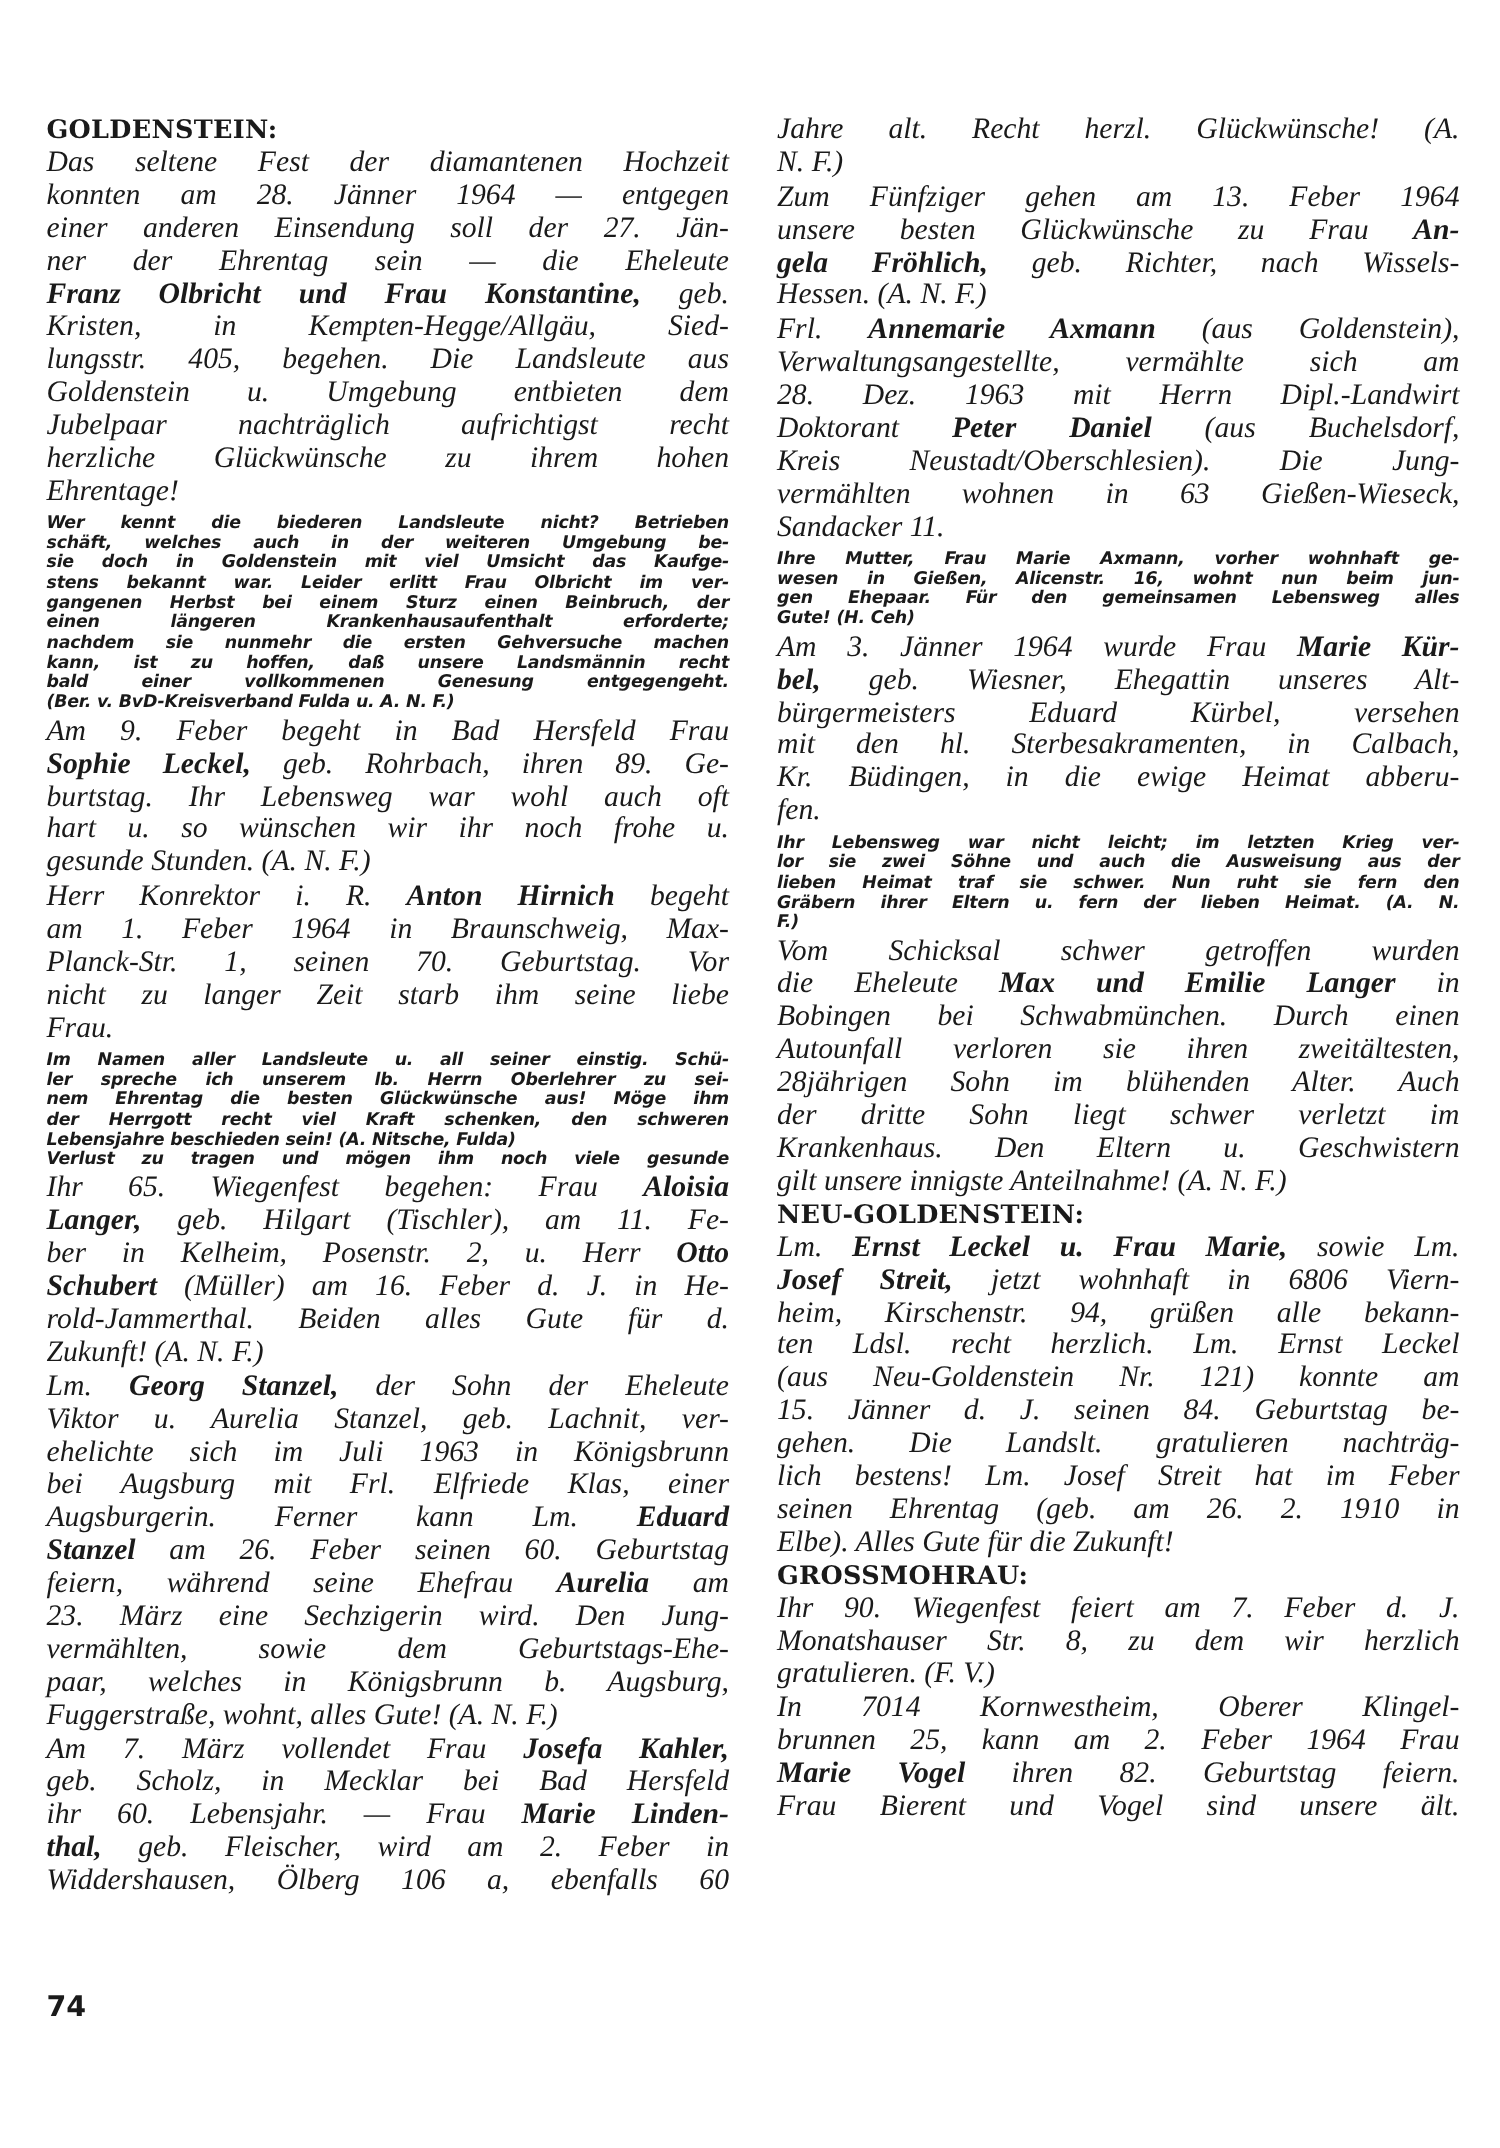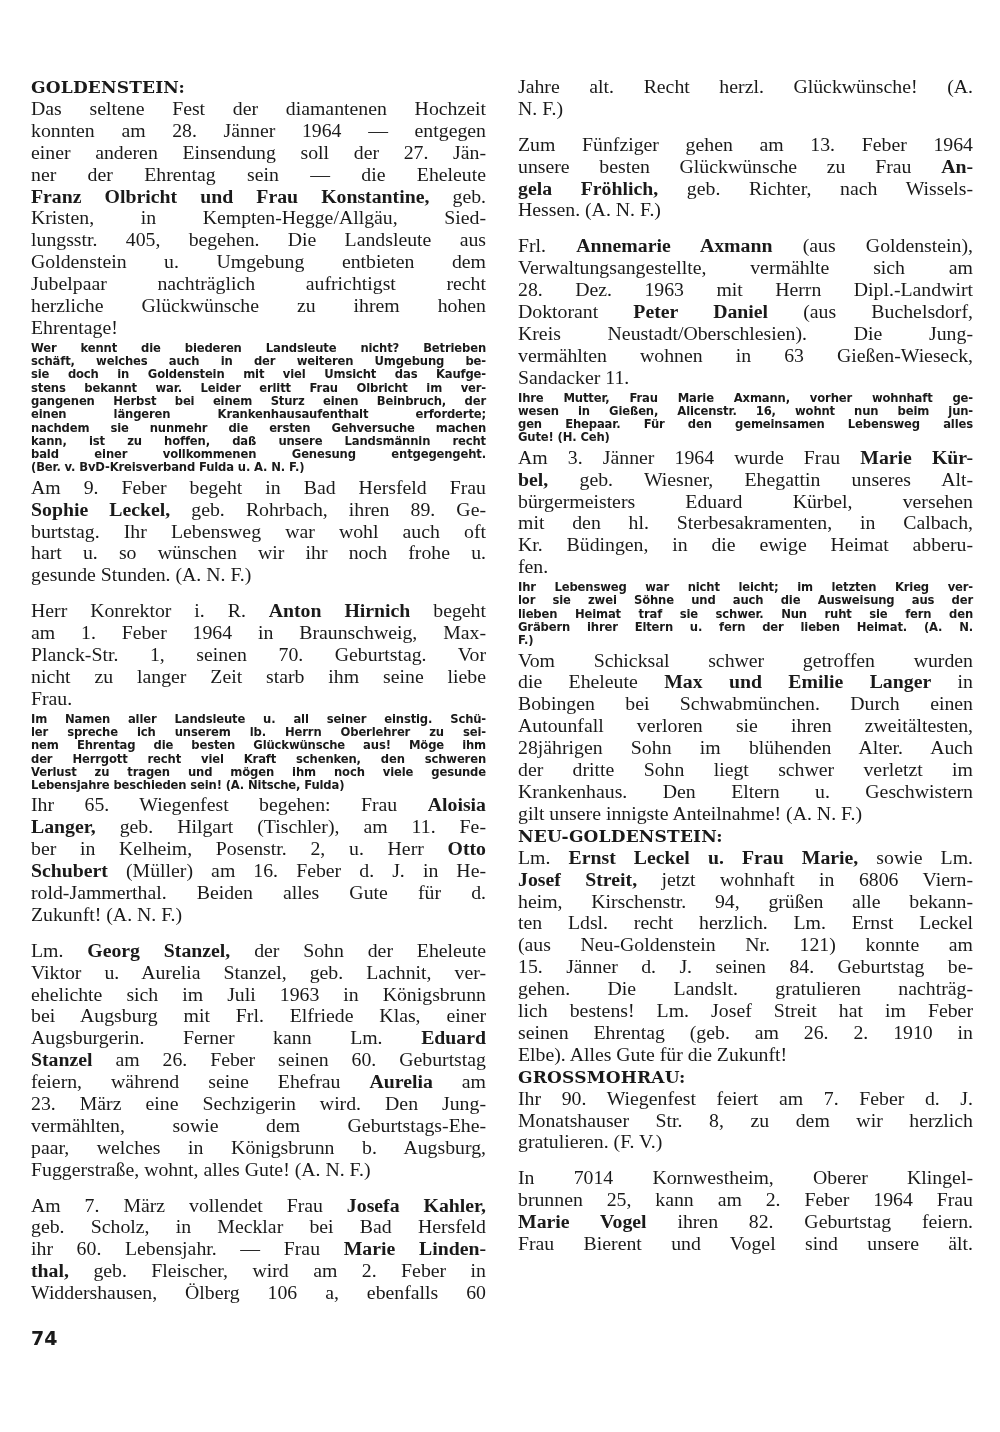--- a/index.html
+++ b/index.html
@@ -1,27 +1,27 @@
 <!DOCTYPE html>
 <html><head>
 <meta charset="utf-8">
 <style>
   html, body { margin: 0; padding: 0; background: #ffffff; }
   body { width: 1000px; height: 1432px; position: relative; overflow: hidden; color: #1a1a1a; }
   .col { position: absolute; top: 76px; }
   .col-left { left: 31px; width: 455px; }
   .col-right { left: 518px; width: 455px; }
   .heading { font-family: "DejaVu Serif", serif; font-weight: bold; font-size: 17px; line-height: 22px; height: 22px; white-space: nowrap; letter-spacing: 0.2px; }
-  .para { margin: 0; }
+  .para { margin: 0; font-style: italic; }
   .ln { display: block; font-family: "Liberation Serif", serif; white-space: nowrap; text-align: justify; text-align-last: justify; }
   .ln.last { text-align-last: left; }
   .para.body .ln { font-size: 19.8px; line-height: 21.9px; height: 21.9px; }
   .para.small .ln { font-family: "DejaVu Sans", sans-serif; font-weight: bold; font-size: 11.6px; line-height: 13.3px; height: 13.3px; letter-spacing: -0.15px; }
   .para.small { margin-top: 3px; margin-bottom: 2px; }
-  .para.body + .para.body { margin-top: 14px; }
+  .para.body + .para.body { margin-top: 1px; }
   .b { font-weight: bold; }
   .page-number { position: absolute; left: 31px; top: 1327px; font-family: "DejaVu Sans", sans-serif; font-weight: bold; font-size: 19px; }
 </style>
 </head>
 <body>
 
 <div class="col col-left">
     <div class="heading">GOLDENSTEIN:</div>
     <div class="para body">
       <span class="ln"><span>Das seltene Fest der diamantenen Hochzeit</span></span>
@@ -60,22 +60,22 @@
       <span class="ln"><span>am 1. Feber 1964 in Braunschweig, Max-</span></span>
       <span class="ln"><span>Planck-Str. 1, seinen 70. Geburtstag. Vor</span></span>
       <span class="ln"><span>nicht zu langer Zeit starb ihm seine liebe</span></span>
       <span class="ln last"><span>Frau.</span></span>
     </div>
     <div class="para small">
       <span class="ln"><span>Im Namen aller Landsleute u. all seiner einstig. Schü-</span></span>
       <span class="ln"><span>ler spreche ich unserem lb. Herrn Oberlehrer zu sei-</span></span>
       <span class="ln"><span>nem Ehrentag die besten Glückwünsche aus! Möge ihm</span></span>
       <span class="ln"><span>der Herrgott recht viel Kraft schenken, den schweren</span></span>
+      <span class="ln last"><span>Lebensjahre beschieden sein! (A. Nitsche, Fulda)</span></span>
       <span class="ln"><span>Verlust zu tragen und mögen ihm noch viele gesunde</span></span>
-      <span class="ln last"><span>Lebensjahre beschieden sein! (A. Nitsche, Fulda)</span></span>
     </div>
     <div class="para body">
       <span class="ln"><span>Ihr 65. Wiegenfest begehen: Frau </span><span class="b">Aloisia</span></span>
       <span class="ln"><span class="b">Langer,</span><span> geb. Hilgart (Tischler), am 11. Fe-</span></span>
       <span class="ln"><span>ber in Kelheim, Posenstr. 2, u. Herr </span><span class="b">Otto</span></span>
       <span class="ln"><span class="b">Schubert</span><span> (Müller) am 16. Feber d. J. in He-</span></span>
       <span class="ln"><span>rold-Jammerthal. Beiden alles Gute für d.</span></span>
       <span class="ln last"><span>Zukunft! (A. N. F.)</span></span>
     </div>
     <div class="para body">

